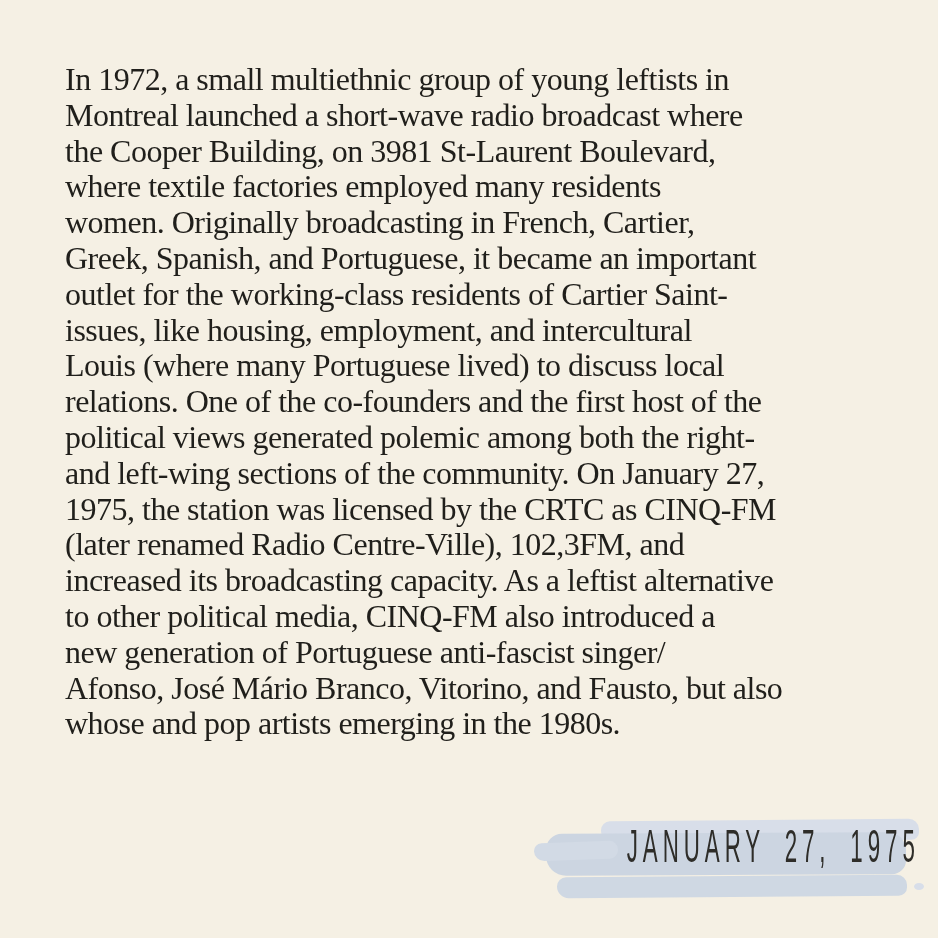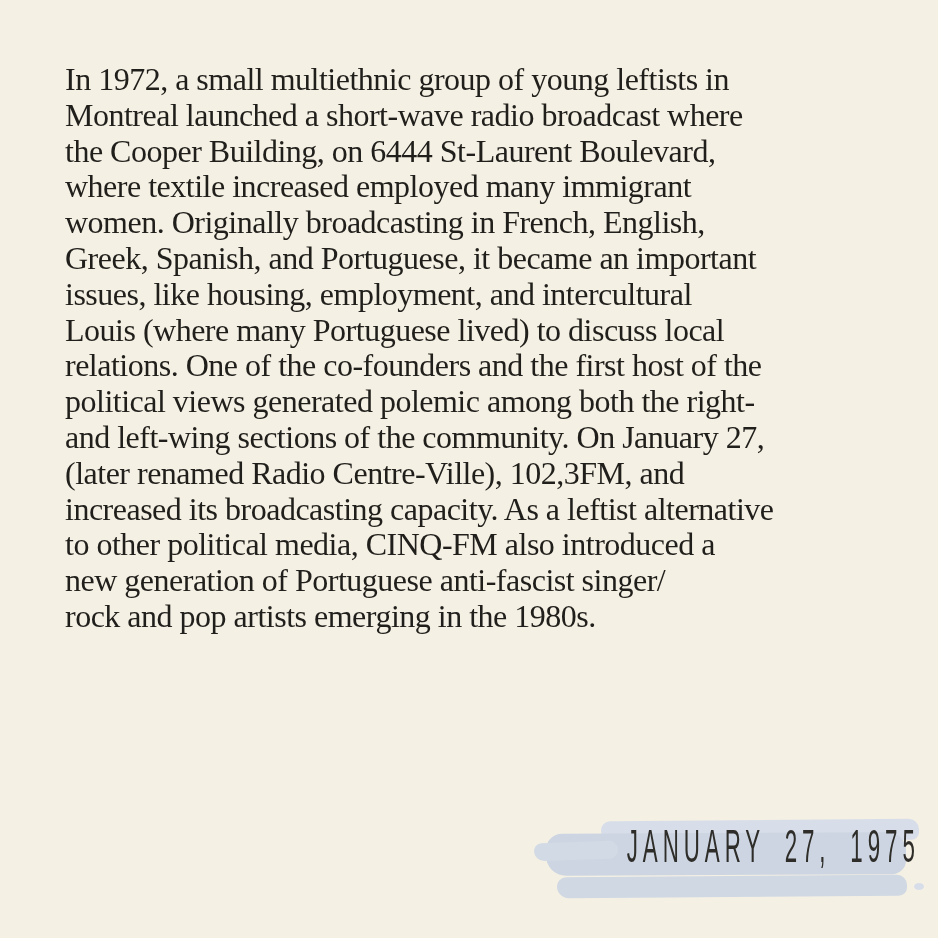--- a/index.html
+++ b/index.html
@@ -94,34 +94,37 @@
   }
 </style>
 </head>
 <body>
 
 <div class="page">
 
   <div class="article">
       <div class="line">In 1972, a small multiethnic group of young leftists in</div>
       <div class="line">Montreal launched a short-wave radio broadcast where</div>
-      <div class="line">the Cooper Building, on 6444 St-Laurent Boulevard,</div>
-      <div class="line">where textile increased employed many immigrant</div>
-      <div class="line">women. Originally broadcasting in French, English,</div>
+      <div class="line">the Cooper Building, on 3981 St-Laurent Boulevard,</div>
+      <div class="line">where textile factories employed many residents</div>
+      <div class="line">women. Originally broadcasting in French, Cartier,</div>
       <div class="line">Greek, Spanish, and Portuguese, it became an important</div>
+      <div class="line">outlet for the working-class residents of Cartier Saint-</div>
       <div class="line">issues, like housing, employment, and intercultural</div>
       <div class="line">Louis (where many Portuguese lived) to discuss local</div>
       <div class="line">relations. One of the co-founders and the first host of the</div>
       <div class="line">political views generated polemic among both the right-</div>
       <div class="line">and left-wing sections of the community. On January 27,</div>
+      <div class="line">1975, the station was licensed by the CRTC as CINQ-FM</div>
       <div class="line">(later renamed Radio Centre-Ville), 102,3FM, and</div>
       <div class="line">increased its broadcasting capacity. As a leftist alternative</div>
       <div class="line">to other political media, CINQ-FM also introduced a</div>
       <div class="line">new generation of Portuguese anti-fascist singer/</div>
-      <div class="line">rock and pop artists emerging in the 1980s.</div>
+      <div class="line">Afonso, José Mário Branco, Vitorino, and Fausto, but also</div>
+      <div class="line">whose and pop artists emerging in the 1980s.</div>
     </div>
 
   <div class="date-stamp">
     <div class="brush brush-top"></div>
     <div class="brush brush-main"></div>
     <div class="brush brush-tail"></div>
     <div class="brush brush-bottom"></div>
     <div class="brush brush-speck"></div>
     <span class="date-text">JANUARY 27, 1975</span>
   </div>

